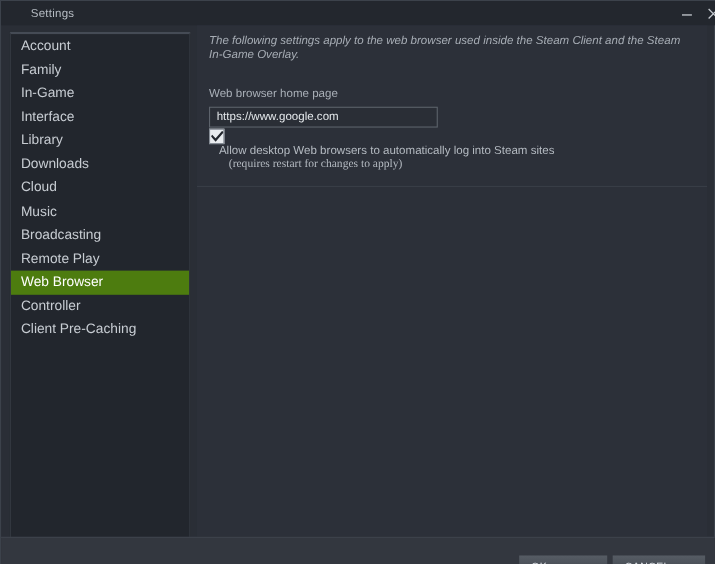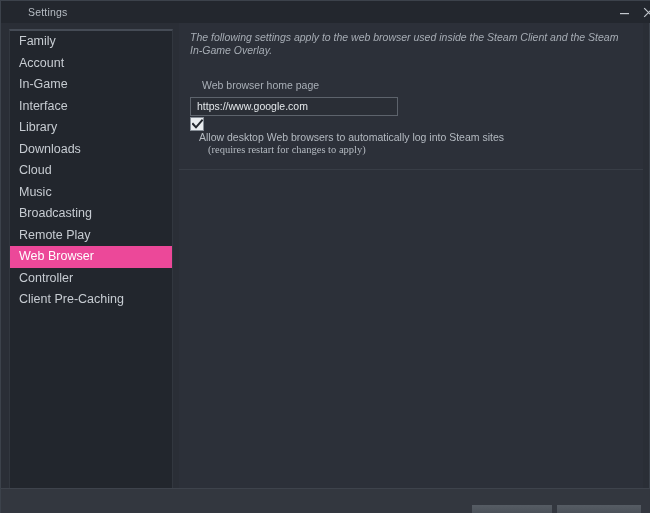--- a/index.html
+++ b/index.html
@@ -88,21 +88,21 @@
   .nav-item {
     height: 21.5px;
     line-height: 21.5px;
     padding-left: 9px;
     font-size: 12.5px;
     color: #c7ccd2;
     white-space: nowrap;
     cursor: default;
   }
   .nav-item.selected {
-    background: #ec4899;
+    background: #4d7c0f;
     color: #ffffff;
   }
 
   
   #main {
     position: absolute;
     left: 178px;
     top: 0px;
     width: 464px;
     height: 465px;
@@ -116,21 +116,20 @@
     font-size: 10.5px;
     line-height: 13px;
     color: #a7adb5;
     width: 440px;
     font-style: italic;
   }
   #homepage-label {
     margin-top: 22px;
     font-size: 10.5px;
     color: #a9afb7;
-    margin-left: 12px;
   }
   #homepage-input {
     margin-top: 6px;
     width: 208px;
     height: 19px;
     line-height: 19px;
     box-sizing: border-box;
     background: #2a2e36;
     border: 1px solid #5d636c;
     color: #e3e7ea;
@@ -267,22 +266,22 @@
             <path d="M1.2 1.2 L9.8 9.8 M9.8 1.2 L1.2 9.8" stroke="currentColor" stroke-width="1.2" fill="none"></path>
           </svg>
         </span>
       </div>
     </div>
   </div>
 
   <div id="content">
 
     <div id="sidebar">
+      <div class="nav-item">Account</div>
       <div class="nav-item">Family</div>
-      <div class="nav-item">Account</div>
       <div class="nav-item">In-Game</div>
       <div class="nav-item">Interface</div>
       <div class="nav-item">Library</div>
       <div class="nav-item">Downloads</div>
       <div class="nav-item">Cloud</div>
       <div class="nav-item">Music</div>
       <div class="nav-item">Broadcasting</div>
       <div class="nav-item">Remote Play</div>
       <div class="nav-item selected">Web Browser</div>
       <div class="nav-item">Controller</div>

